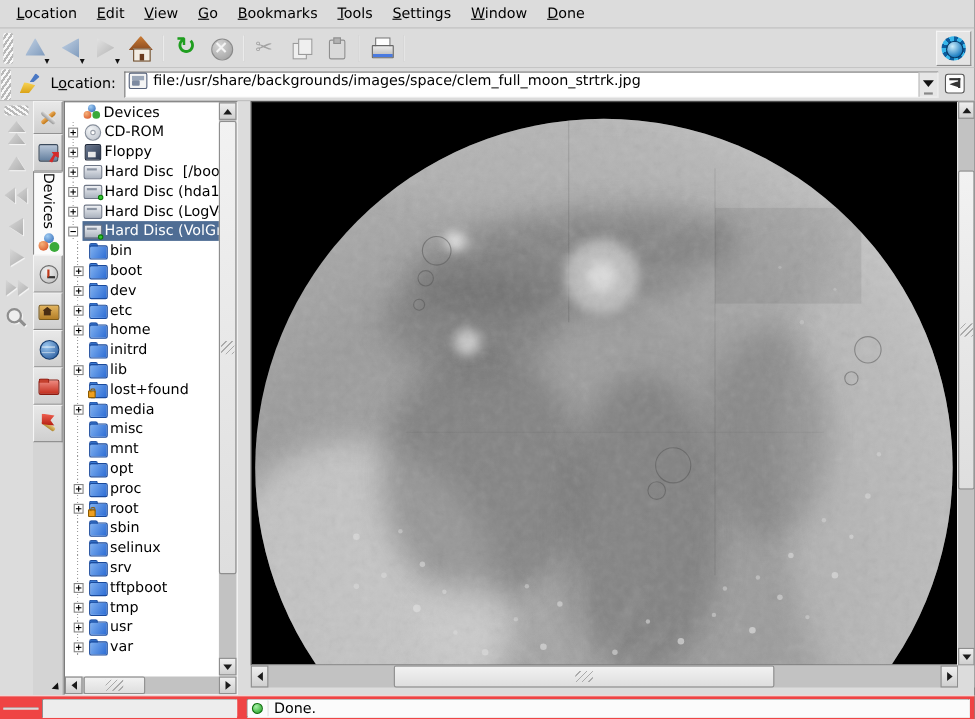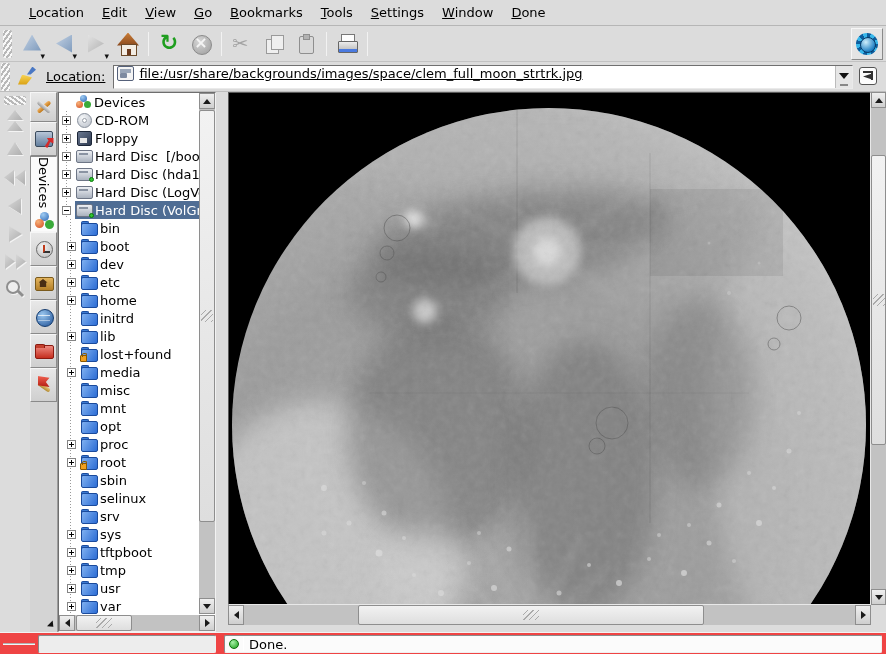--- a/index.html
+++ b/index.html
@@ -3,21 +3,21 @@
 <meta charset="utf-8">
 <style>
   * { margin:0; padding:0; box-sizing:border-box; }
   html,body { width:886px; height:654px; overflow:hidden; }
   body { font-family:"DejaVu Sans","Liberation Sans",sans-serif; font-size:13px; background:#dcdcdc; color:#000; position:relative; }
 
   
   .i { display:inline-block; position:relative; }
 
   
-  #menubar { position:absolute; left:0; top:0; width:886px; height:26px; background:#dcdcdc; border-bottom:1px solid #b6b6b6; display:flex; align-items:center; padding-left:20px; }
+  #menubar { position:absolute; left:0; top:0; width:886px; height:26px; background:#dcdcdc; border-bottom:1px solid #b6b6b6; display:flex; align-items:center; padding-left:6px; }
   .menu-item { display:inline-block; padding:3px 9px; }
   .menu-item::first-letter { text-decoration:underline; }
 
   
   #toolbar { position:absolute; left:0; top:26px; width:886px; height:36px; background:#dcdcdc; border-bottom:1px solid #c2c2c2; display:flex; align-items:center; padding-left:2px; }
   .handle-v { width:9px; height:28px; margin:0 4px 0 1px; background:repeating-linear-gradient(125deg,#f8f8f8 0 2px,#b8b8b8 2px 4px); border-radius:2px; }
   .handle-h { height:9px; width:22px; margin:3px auto; background:repeating-linear-gradient(35deg,#f8f8f8 0 2px,#b8b8b8 2px 4px); border-radius:2px; }
   .tbtn { width:32px; height:32px; position:relative; display:flex; align-items:center; justify-content:center; }
   .tbtn .ic { width:24px; height:24px; position:relative; }
   .tbtn.dropdown::after { content:"▾"; position:absolute; right:3px; bottom:-1px; font-size:9px; color:#111; }
@@ -38,21 +38,21 @@
   .copy-icon::before { left:4px; top:7px; } .copy-icon::after { left:9px; top:3px; }
   .paste-icon::before { content:""; position:absolute; left:5px; top:4px; width:13px; height:16px; background:#d9d9d9; border:1px solid #8f8f8f; border-radius:2px; }
   .paste-icon::after { content:""; position:absolute; left:9px; top:2px; width:5px; height:4px; background:#b2b2b2; border:1px solid #8f8f8f; }
   .print-icon::before { content:""; position:absolute; left:6px; top:2px; width:12px; height:8px; background:#fdfdfd; border:1px solid #777; }
   .print-icon::after { content:""; position:absolute; left:3px; top:9px; width:18px; height:10px; background:linear-gradient(#ececec,#b4b4b4); border:1px solid #666; box-shadow:inset 0 -3px 0 #4a7ae0; border-radius:1px; }
   .konqueror-gear-icon { width:24px; height:24px; }
   .konqueror-gear-icon::before { content:""; position:absolute; left:1px; top:1px; width:22px; height:22px; border-radius:50%; background:repeating-conic-gradient(#0b5d9e 0 22deg,#37b6ea 22deg 45deg); }
   .konqueror-gear-icon::after { content:""; position:absolute; left:5px; top:5px; width:14px; height:14px; border-radius:50%; background:radial-gradient(circle at 35% 30%,#cdeefb,#1579c0 75%); border:1px solid #083a66; }
 
   
-  #locationbar { position:absolute; left:0; top:62px; width:886px; height:30px; background:#dcdcdc; border-bottom:1px solid #bdbdbd; display:flex; align-items:center; padding-right:4px;text-decoration:underline; }
+  #locationbar { position:absolute; left:0; top:62px; width:886px; height:30px; background:#dcdcdc; border-bottom:1px solid #bdbdbd; display:flex; align-items:center; padding-right:4px; }
   #clear-btn { width:28px; height:26px; position:relative; }
   .clear-location-icon::before { content:""; position:absolute; left:4px; top:11px; width:14px; height:10px; background:linear-gradient(#f7d354,#d9a012); clip-path:polygon(0 100%,30% 0,100% 30%,60% 100%); }
   .clear-location-icon::after { content:""; position:absolute; left:13px; top:3px; width:9px; height:8px; background:#4a78c4; clip-path:polygon(0 100%,60% 0,100% 40%,40% 100%); }
   #loc-label { margin:0 8px 0 4px; white-space:pre; }
   #loc-label .accel { text-decoration:underline; }
   #loc-combo { flex:1; height:24px; background:#fff; border:1px solid; border-color:#707070 #eaeaea #eaeaea #707070; display:flex; padding-left:3px; }
   .image-file-icon { width:17px; height:15px; background:#f4f4f4; border:1px solid #55617a; border-radius:2px; position:relative; }
   .image-file-icon::before { content:""; position:absolute; left:2px; top:2px; right:2px; height:4px; background:#9aa6b8; }
   .image-file-icon::after { content:""; position:absolute; left:2px; bottom:2px; width:7px; height:5px; background:#7d8aa0; border-radius:1px; }
   #loc-value { margin-left:5px; white-space:nowrap; overflow:hidden; flex:1; }
@@ -481,27 +481,20 @@
           <span class="hl">
             <span class="ticon i folder-icon"></span>
             <span class="tlabel">selinux</span>
           </span>
         </div>
         <div class="trow d2">
           <span class="expander leaf"></span>
           <span class="hl">
             <span class="ticon i folder-icon"></span>
             <span class="tlabel">srv</span>
-          </span>
-        </div>
-        <div class="trow d2">
-          <span class="expander plus"></span>
-          <span class="hl">
-            <span class="ticon i folder-icon"></span>
-            <span class="tlabel">sys</span>
           </span>
         </div>
         <div class="trow d2">
           <span class="expander plus"></span>
           <span class="hl">
             <span class="ticon i folder-icon"></span>
             <span class="tlabel">tftpboot</span>
           </span>
         </div>
         <div class="trow d2">

